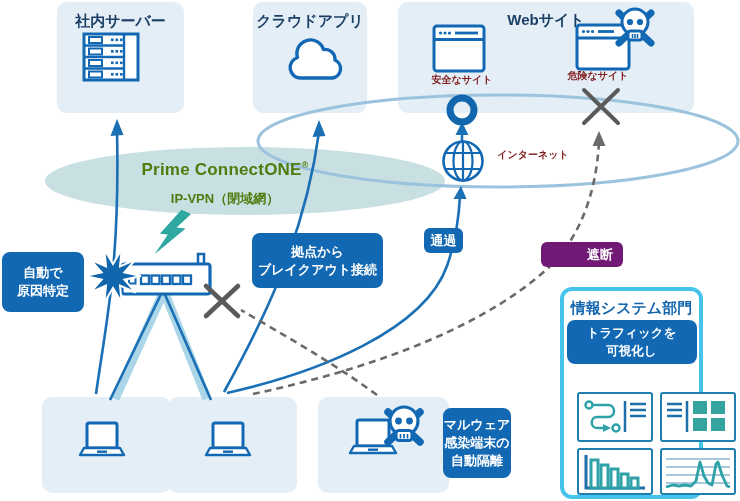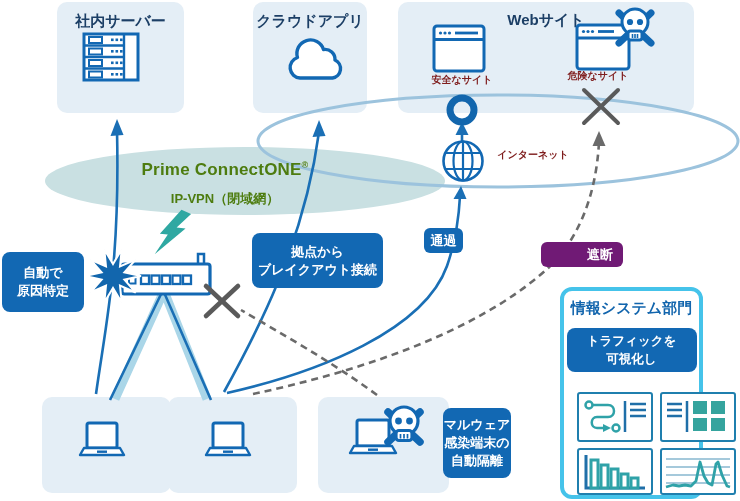--- a/index.html
+++ b/index.html
@@ -20,21 +20,21 @@
   .vpn-text{position:absolute;left:105px;top:160px;width:240px;text-align:center;
     color:#4d7c0f;font-weight:bold;z-index:3;}
   .vpn-text .l1{font-size:17px;letter-spacing:.2px;}
   .vpn-text .l1 .reg{font-size:9px;vertical-align:super;}
   .vpn-text .l2{font-size:13px;margin-top:10px;}
   .info-panel{position:absolute;left:560px;top:287px;width:143px;height:212px;
     background:#fff;border:4px solid #45c3ea;border-radius:12px;
     box-sizing:border-box;z-index:5;}
   .info-title{margin-top:8px;text-align:center;font-weight:bold;font-size:15px;
     color:#1265ad;}
-  .info-callout{margin:10px auto 0;width:130px;background:#1268b3;border-radius:8px;
+  .info-callout{margin:2px auto 0;width:130px;background:#1268b3;border-radius:8px;
     color:#fff;font-weight:bold;font-size:12.5px;line-height:18px;text-align:center;
     padding:4px 0;}
   .dash-grid{position:absolute;left:13px;top:101px;width:145px;
     display:grid;grid-template-columns:76px 76px;grid-template-rows:50px 47px;
     gap:6px 7px;}
   .dash-panel{background:#fff;border:2.5px solid #1f7fae;border-radius:3px;
     box-sizing:border-box;display:flex;align-items:center;justify-content:center;}
 </style>
 </head>
 <body>

